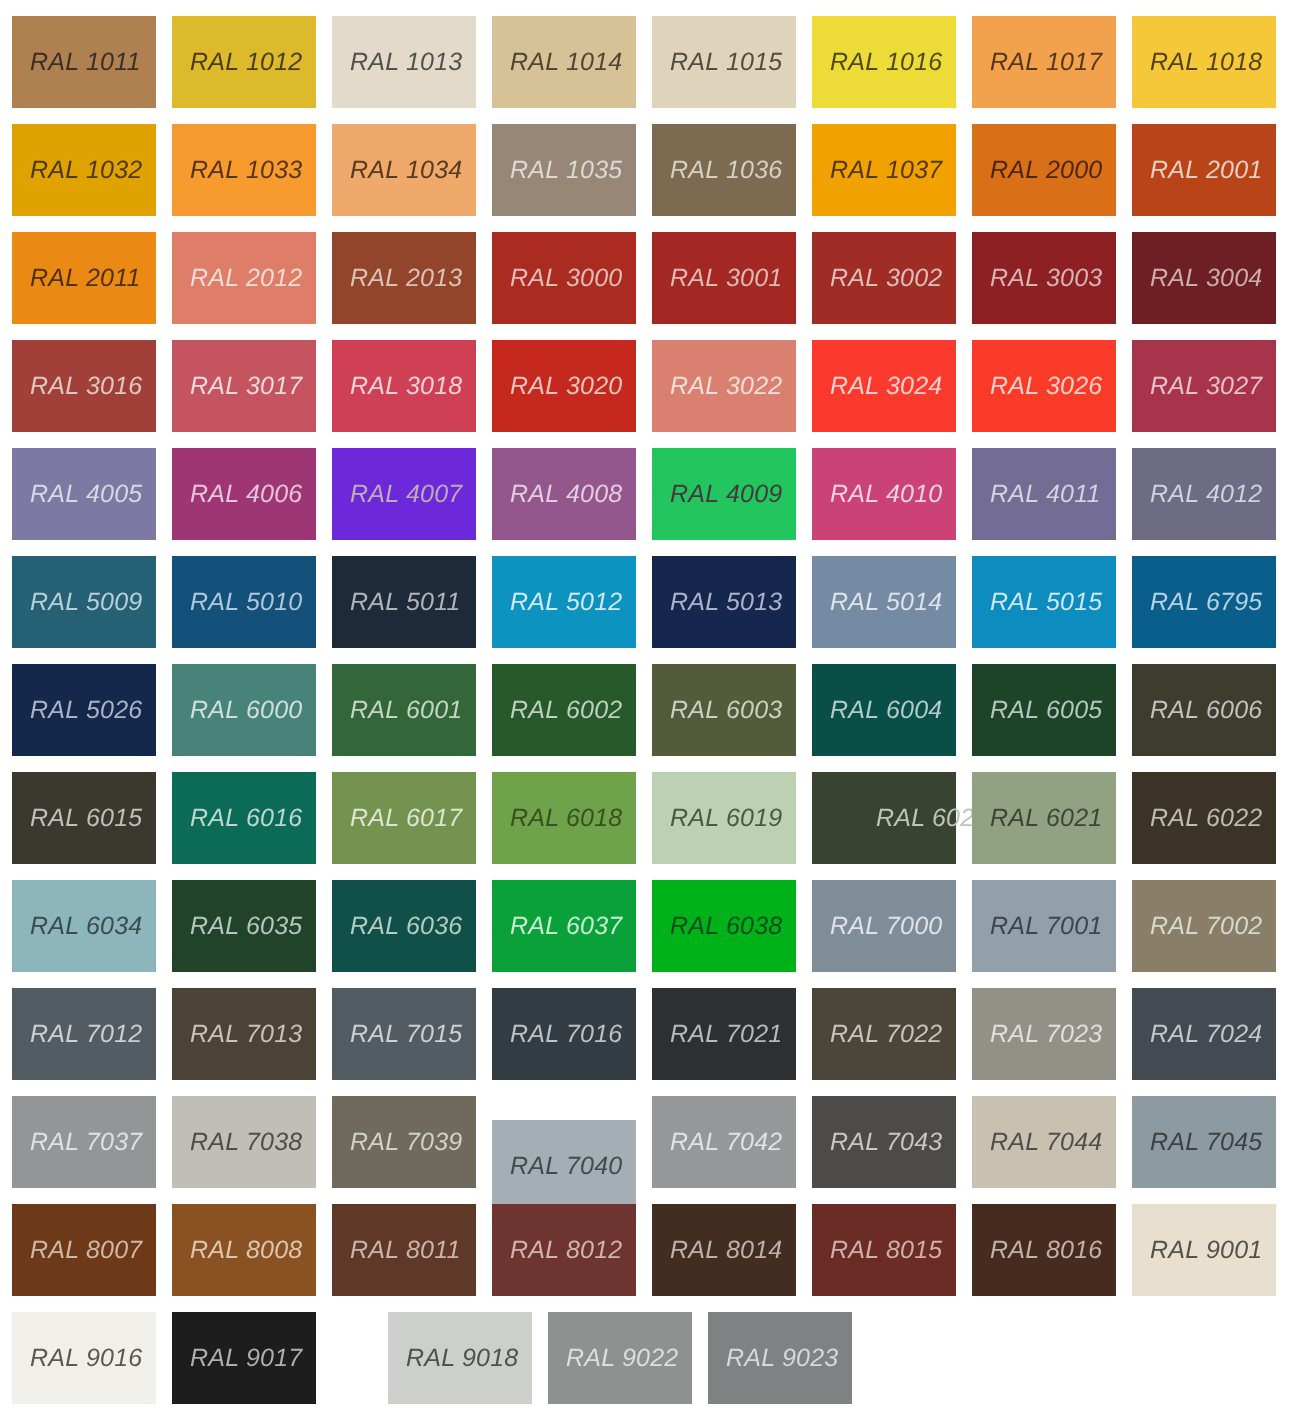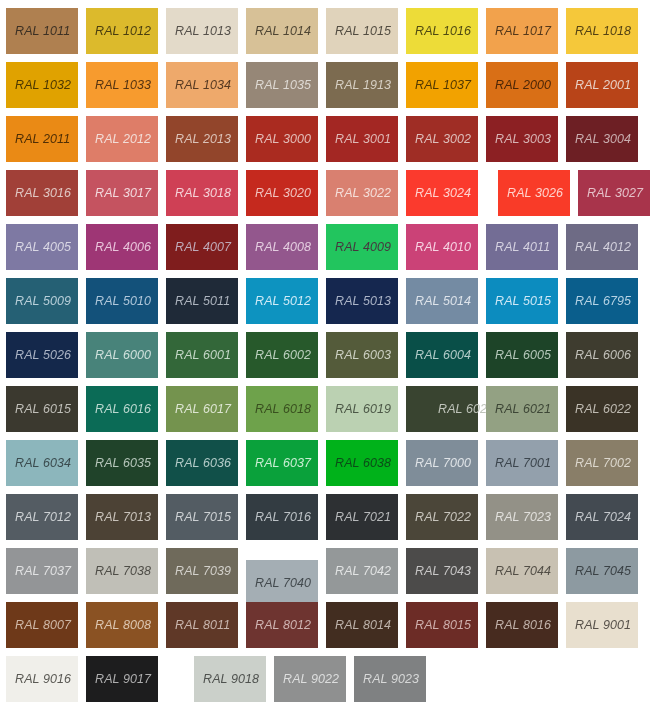--- a/index.html
+++ b/index.html
@@ -81,21 +81,21 @@
       <div class="ral-swatch" style="background: rgb(247, 155, 46); color: rgb(86, 52, 17);">
         <span class="ral-label">RAL 1033</span>
       </div>
       <div class="ral-swatch" style="background: rgb(238, 169, 107); color: rgb(87, 58, 34);">
         <span class="ral-label">RAL 1034</span>
       </div>
       <div class="ral-swatch" style="background: rgb(150, 135, 119); color: rgb(222, 217, 211);">
         <span class="ral-label">RAL 1035</span>
       </div>
       <div class="ral-swatch" style="background: rgb(124, 107, 80); color: rgb(214, 207, 195);">
-        <span class="ral-label">RAL 1913</span>
+        <span class="ral-label">RAL 1036</span>
       </div>
       <div class="ral-swatch" style="background: rgb(242, 162, 0); color: rgb(82, 56, 0);">
         <span class="ral-label">RAL 1037</span>
       </div>
       <div class="ral-swatch" style="background: rgb(217, 111, 22); color: rgb(76, 38, 6);">
         <span class="ral-label">RAL 2000</span>
       </div>
       <div class="ral-swatch" style="background: rgb(184, 68, 24); color: rgb(232, 207, 196);">
         <span class="ral-label">RAL 2001</span>
       </div>
@@ -138,35 +138,35 @@
       </div>
       <div class="ral-swatch" style="background: rgb(197, 41, 30); color: rgb(240, 195, 191);">
         <span class="ral-label">RAL 3020</span>
       </div>
       <div class="ral-swatch" style="background: rgb(217, 128, 112); color: rgb(245, 222, 217);">
         <span class="ral-label">RAL 3022</span>
       </div>
       <div class="ral-swatch" style="background: rgb(251, 58, 45); color: rgb(255, 210, 206);">
         <span class="ral-label">RAL 3024</span>
       </div>
-      <div class="ral-swatch" style="background: rgb(249, 59, 40); color: rgb(255, 209, 203); margin-left: 12px;">
+      <div class="ral-swatch" style="background: rgb(249, 59, 40); color: rgb(255, 209, 203);">
         <span class="ral-label">RAL 3026</span>
       </div>
       <div class="ral-swatch" style="background: rgb(168, 52, 75); color: rgb(229, 192, 200);">
         <span class="ral-label">RAL 3027</span>
       </div>
     </div>
     <div class="ral-row">
       <div class="ral-swatch" style="background: rgb(126, 121, 163); color: rgb(217, 215, 228);">
         <span class="ral-label">RAL 4005</span>
       </div>
       <div class="ral-swatch" style="background: rgb(158, 54, 117); color: rgb(232, 195, 218);">
         <span class="ral-label">RAL 4006</span>
       </div>
-      <div class="ral-swatch" style="background: #7f1d1d; color: rgb(191, 170, 184);">
+      <div class="ral-swatch" style="background: #6d28d9; color: rgb(191, 170, 184);">
         <span class="ral-label">RAL 4007</span>
       </div>
       <div class="ral-swatch" style="background: rgb(147, 87, 141); color: rgb(227, 204, 223);">
         <span class="ral-label">RAL 4008</span>
       </div>
       <div class="ral-swatch" style="background: #22c55e; color: rgb(70, 56, 63);">
         <span class="ral-label">RAL 4009</span>
       </div>
       <div class="ral-swatch" style="background: rgb(203, 66, 119); color: rgb(246, 210, 225);">
         <span class="ral-label">RAL 4010</span>

